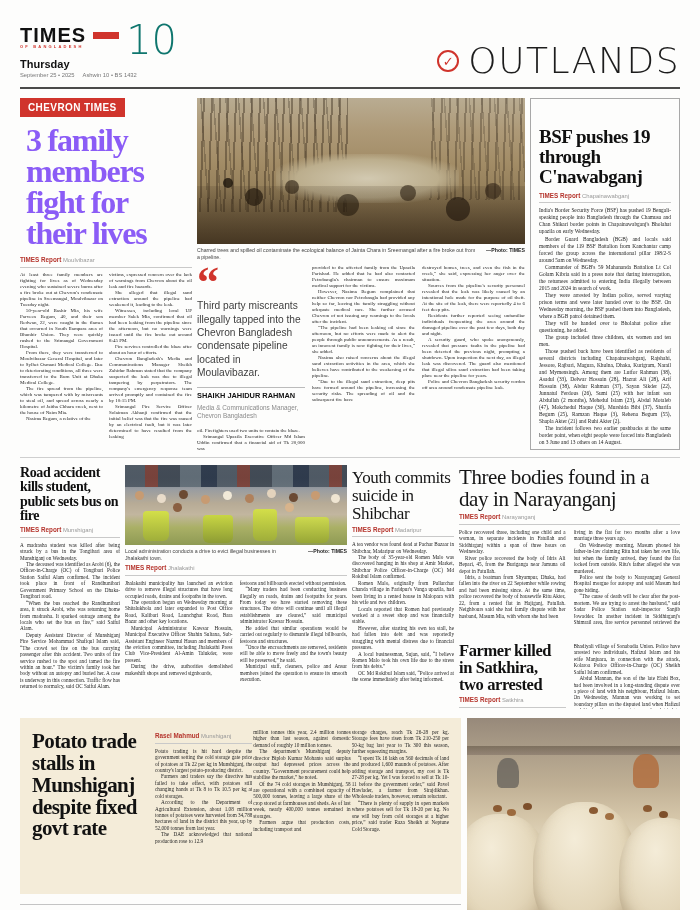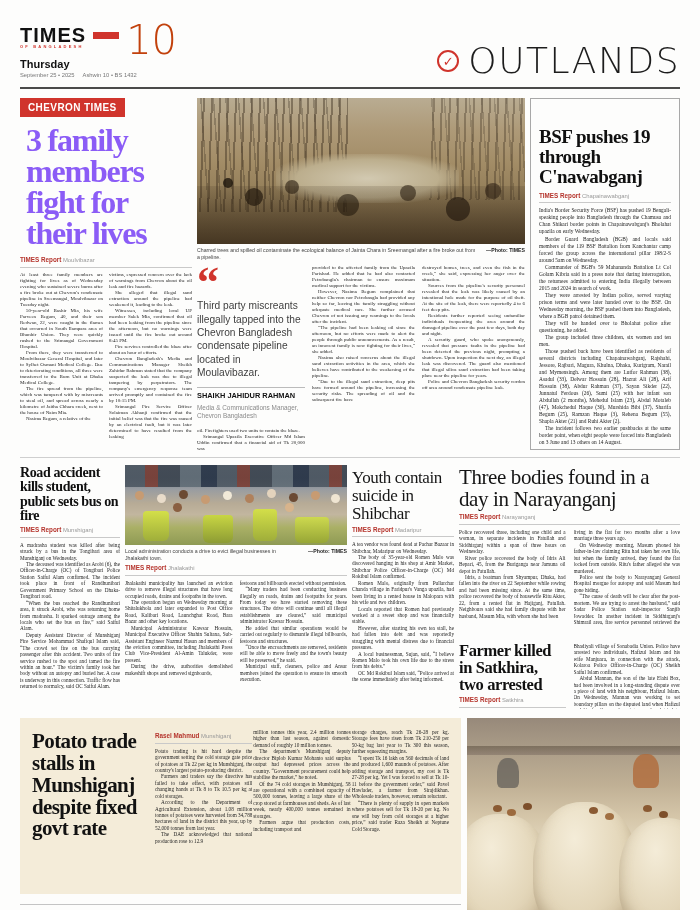--- a/index.html
+++ b/index.html
@@ -4,21 +4,21 @@
 <style>
   html,body{margin:0;padding:0;background:#ffffff;}
   .page{position:relative;width:700px;height:910px;background:#fdfdfc;box-sizing:border-box;
         padding:26px 20px 0;overflow:hidden;font-family:"Liberation Serif","DejaVu Serif",serif;color:#1c1c1c;}
   
   .masthead{display:flex;justify-content:space-between;align-items:flex-end;}
   .mh-row1{display:flex;align-items:flex-start;gap:7px;}
   .mh-brand{font:900 20px/0.9 "Liberation Sans",sans-serif;letter-spacing:1px;color:#111;}
   .mh-sub{font:bold 4px/1 "Liberation Sans",sans-serif;letter-spacing:2.2px;color:#d0342c;margin-top:1px;}
   .mh-dash{width:26px;height:7px;background:#d0342c;margin-top:6px;}
-  .mh-page{font:200 40px/0.75 "DejaVu Sans","Liberation Sans",sans-serif;color:#c2410c;margin-top:-1px;}
+  .mh-page{font:200 40px/0.75 "DejaVu Sans","Liberation Sans",sans-serif;color:#0f766e;margin-top:-1px;}
   .mh-day{font:bold 11px/1.1 "Liberation Sans",sans-serif;color:#111;margin-top:3px;}
   .mh-date{font:5.8px/1.2 "Liberation Sans",sans-serif;color:#777;margin-top:2px;display:flex;gap:8px;}
   .mh-section{display:flex;align-items:center;gap:9px;margin-top:8px;}
   .check-icon{width:22px;height:22px;border:2.4px solid #d0342c;border-radius:50%;color:#d0342c;
               font:bold 13px/20px "DejaVu Sans",sans-serif;text-align:center;box-sizing:border-box;}
   .section-name{font:300 36px/1 "DejaVu Sans","Liberation Sans",sans-serif;letter-spacing:1.5px;color:#1d1d1d;}
   .page-rule{border:none;border-top:2.5px solid #4a4a4a;margin:8px 0 0;}
   
   .byline{font:5.9px/1.2 "Liberation Sans",sans-serif;color:#999;margin:3px 0 4px;padding-bottom:2.5px;border-bottom:0.5px solid #c9c9c9;}
   .byline b{color:#b5342c;font-size:6.3px;}
@@ -271,21 +271,21 @@
             <p>festoons and billboards erected without permission.</p>
             <p>“Many traders had been conducting business illegally on roads, drains and footpaths for years. From today we have started removing these structures. The drive will continue until all illegal establishments are cleared,” said municipal administrator Kawsar Hossain.</p>
             <p>He added that similar operations would be carried out regularly to dismantle illegal billboards, festoons and structures.</p>
             <p>“Once the encroachments are removed, residents will be able to move freely and the town's beauty will be preserved,” he said.</p>
             <p>Municipal staff, cleaners, police and Ansar members joined the operation to ensure its smooth execution.</p>
           </div>
       </div>
     </div>
 
     <div class="youth-col">
-      <h3 class="h-light">Youth contain suicide in Shibchar</h3>
+      <h3 class="h-light">Youth commits suicide in Shibchar</h3>
       <div class="byline">
         <b>TIMES Report</b>
         <span>Madaripur</span>
       </div>
       <div class="body">
           <p>A tea vendor was found dead at Pachar Bazaar in Shibchar, Madaripur on Wednesday.</p>
           <p>The body of 35-year-old Romen Malo was discovered hanging in his shop at Amir Market, Shibchar Police Officer-in-Charge (OC) Md Rokibul Islam confirmed.</p>
           <p>Romen Malo, originally from Pullarchar Chanda village in Faridpur's Vanga upazila, had been living in a rented house in Malopara with his wife and two children.</p>
           <p>Locals reported that Romen had previously worked at a sweet shop and was financially stable.</p>
           <p>However, after starting his own tea stall, he had fallen into debt and was reportedly struggling with mental distress due to financial pressures.</p>

